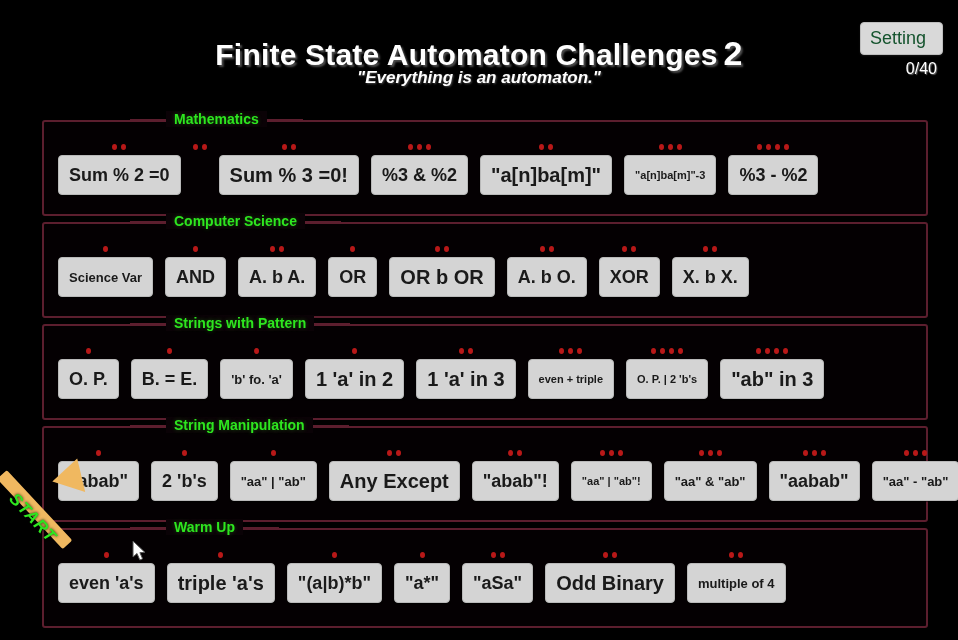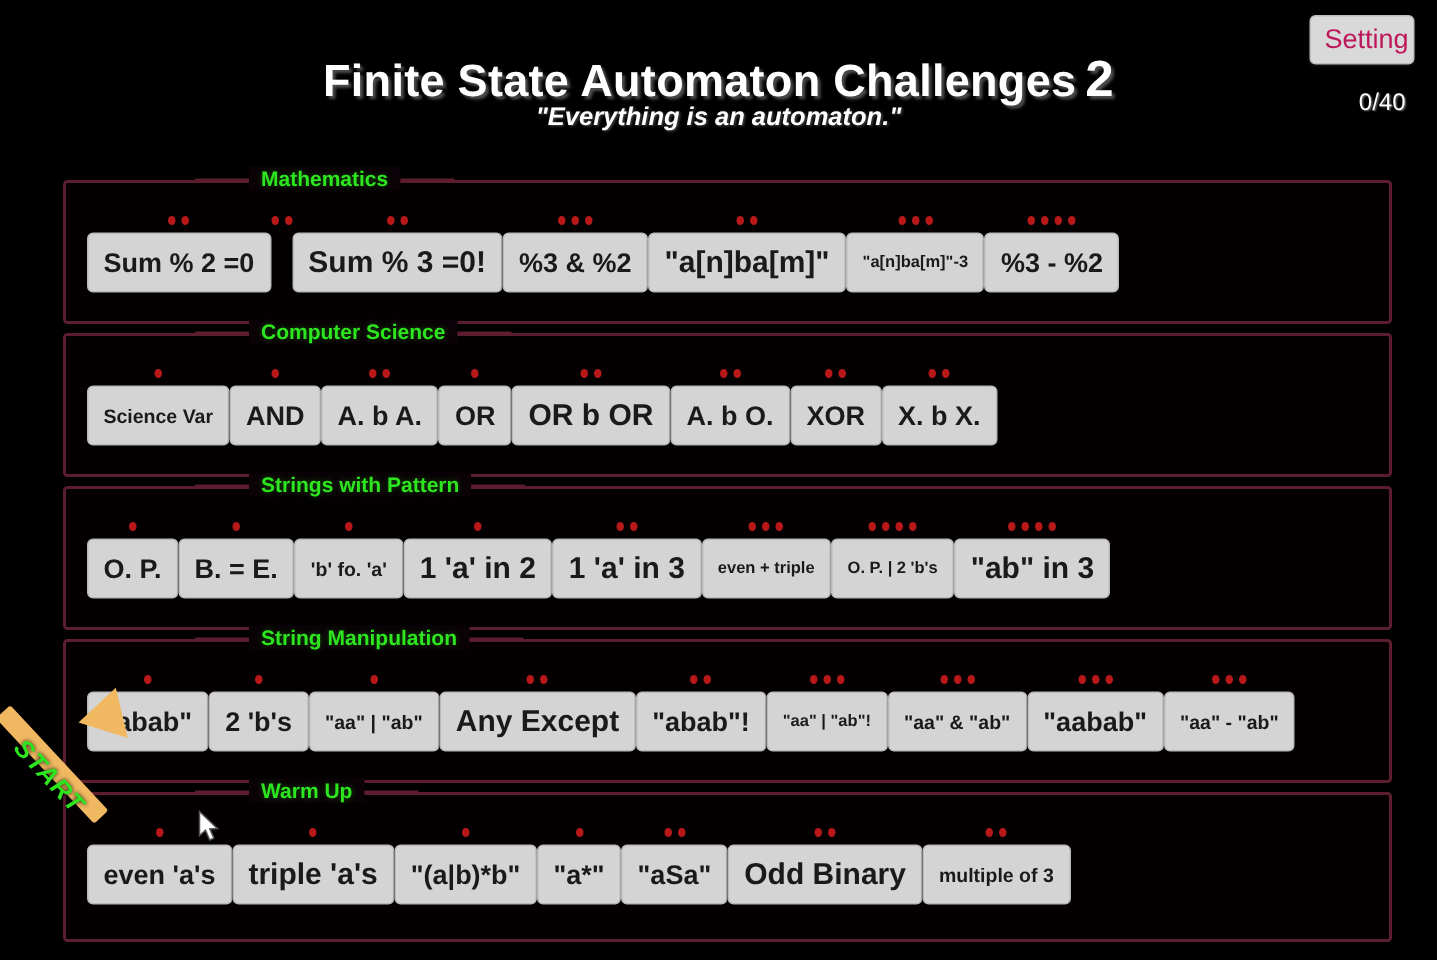--- a/index.html
+++ b/index.html
@@ -20,24 +20,24 @@
     text-shadow: 2px 2px 2px rgba(90,90,90,.85);
   }
   #title .num { font-size:34px; font-weight:bold; padding-left:6px;}
   #subtitle {
     position:absolute; left:0; right:0; top:68px;
     text-align:center; color:#ffffff;
     font-size:17px; font-style:italic; font-weight:bold;
     text-shadow: 1px 1px 2px rgba(90,90,90,.8);
   }
   #setting-btn{
-    position:absolute; right:15px; top:10px;
-    background:#d9d9d9; color:#be185d;
+    position:absolute; right:15px; top:22px;
+    background:#d9d9d9; color:#14532d;
     border:1px solid #bdbdbd; border-radius:4px;
-    padding:6px 3px 7px 9px;
+    padding:6px 16px 7px 9px;
     font-size:18px; font-weight:normal; line-height:1;
     cursor:pointer;
     box-shadow: 0 1px 2px rgba(255,255,255,0.08);
   }
   #score{
     position:absolute; right:21px; top:60px;
     color:#ffffff; font-size:16px; font-weight:normal;
     text-shadow: 1px 1px 1px rgba(120,120,120,.8);
   }
 
@@ -63,21 +63,21 @@
   }
   .sec-label::before, .sec-label::after{
     content:""; position:absolute; top:50%; width:36px; height:2px;
     background:#5c1e2e;
   }
   .sec-label::before{ left:-36px; }
   .sec-label::after{ right:-36px; }
 
   .row{
     position:absolute; left:14px; right:10px; top:22px;
-    display:flex; align-items:flex-start; 
+    display:flex; align-items:flex-start; gap:12px;
   }
 
   .chip-wrap{ position:relative; display:flex; flex-direction:column; align-items:center; }
   .dots{ display:flex; gap:4px; height:9px; margin-bottom:2px; }
   .dot{ width:5px; height:6px; border-radius:50%; background:#b81818; }
   .chip{
     background:#d4d4d4; color:#1a1a1a;
     border:1px solid #b9b9b9; border-radius:4px;
     display:flex; align-items:center; justify-content:center;
     height:40px; padding:0 10px;
@@ -424,21 +424,21 @@
               <span class="dot"></span>
               <span class="dot"></span>
             </div>
             <div class="chip s-md">Odd Binary</div>
           </div>
           <div class="chip-wrap">
             <div class="dots">
               <span class="dot"></span>
               <span class="dot"></span>
             </div>
-            <div class="chip s-sm">multiple of 3</div>
+            <div class="chip s-sm">multiple of 4</div>
           </div>
         </div>
       </div>
     </div>
 
   <div id="start-overlay">
     <div id="start-shaft"></div>
     <div id="start-head"></div>
     <div id="start-text">START</div>
   </div>

